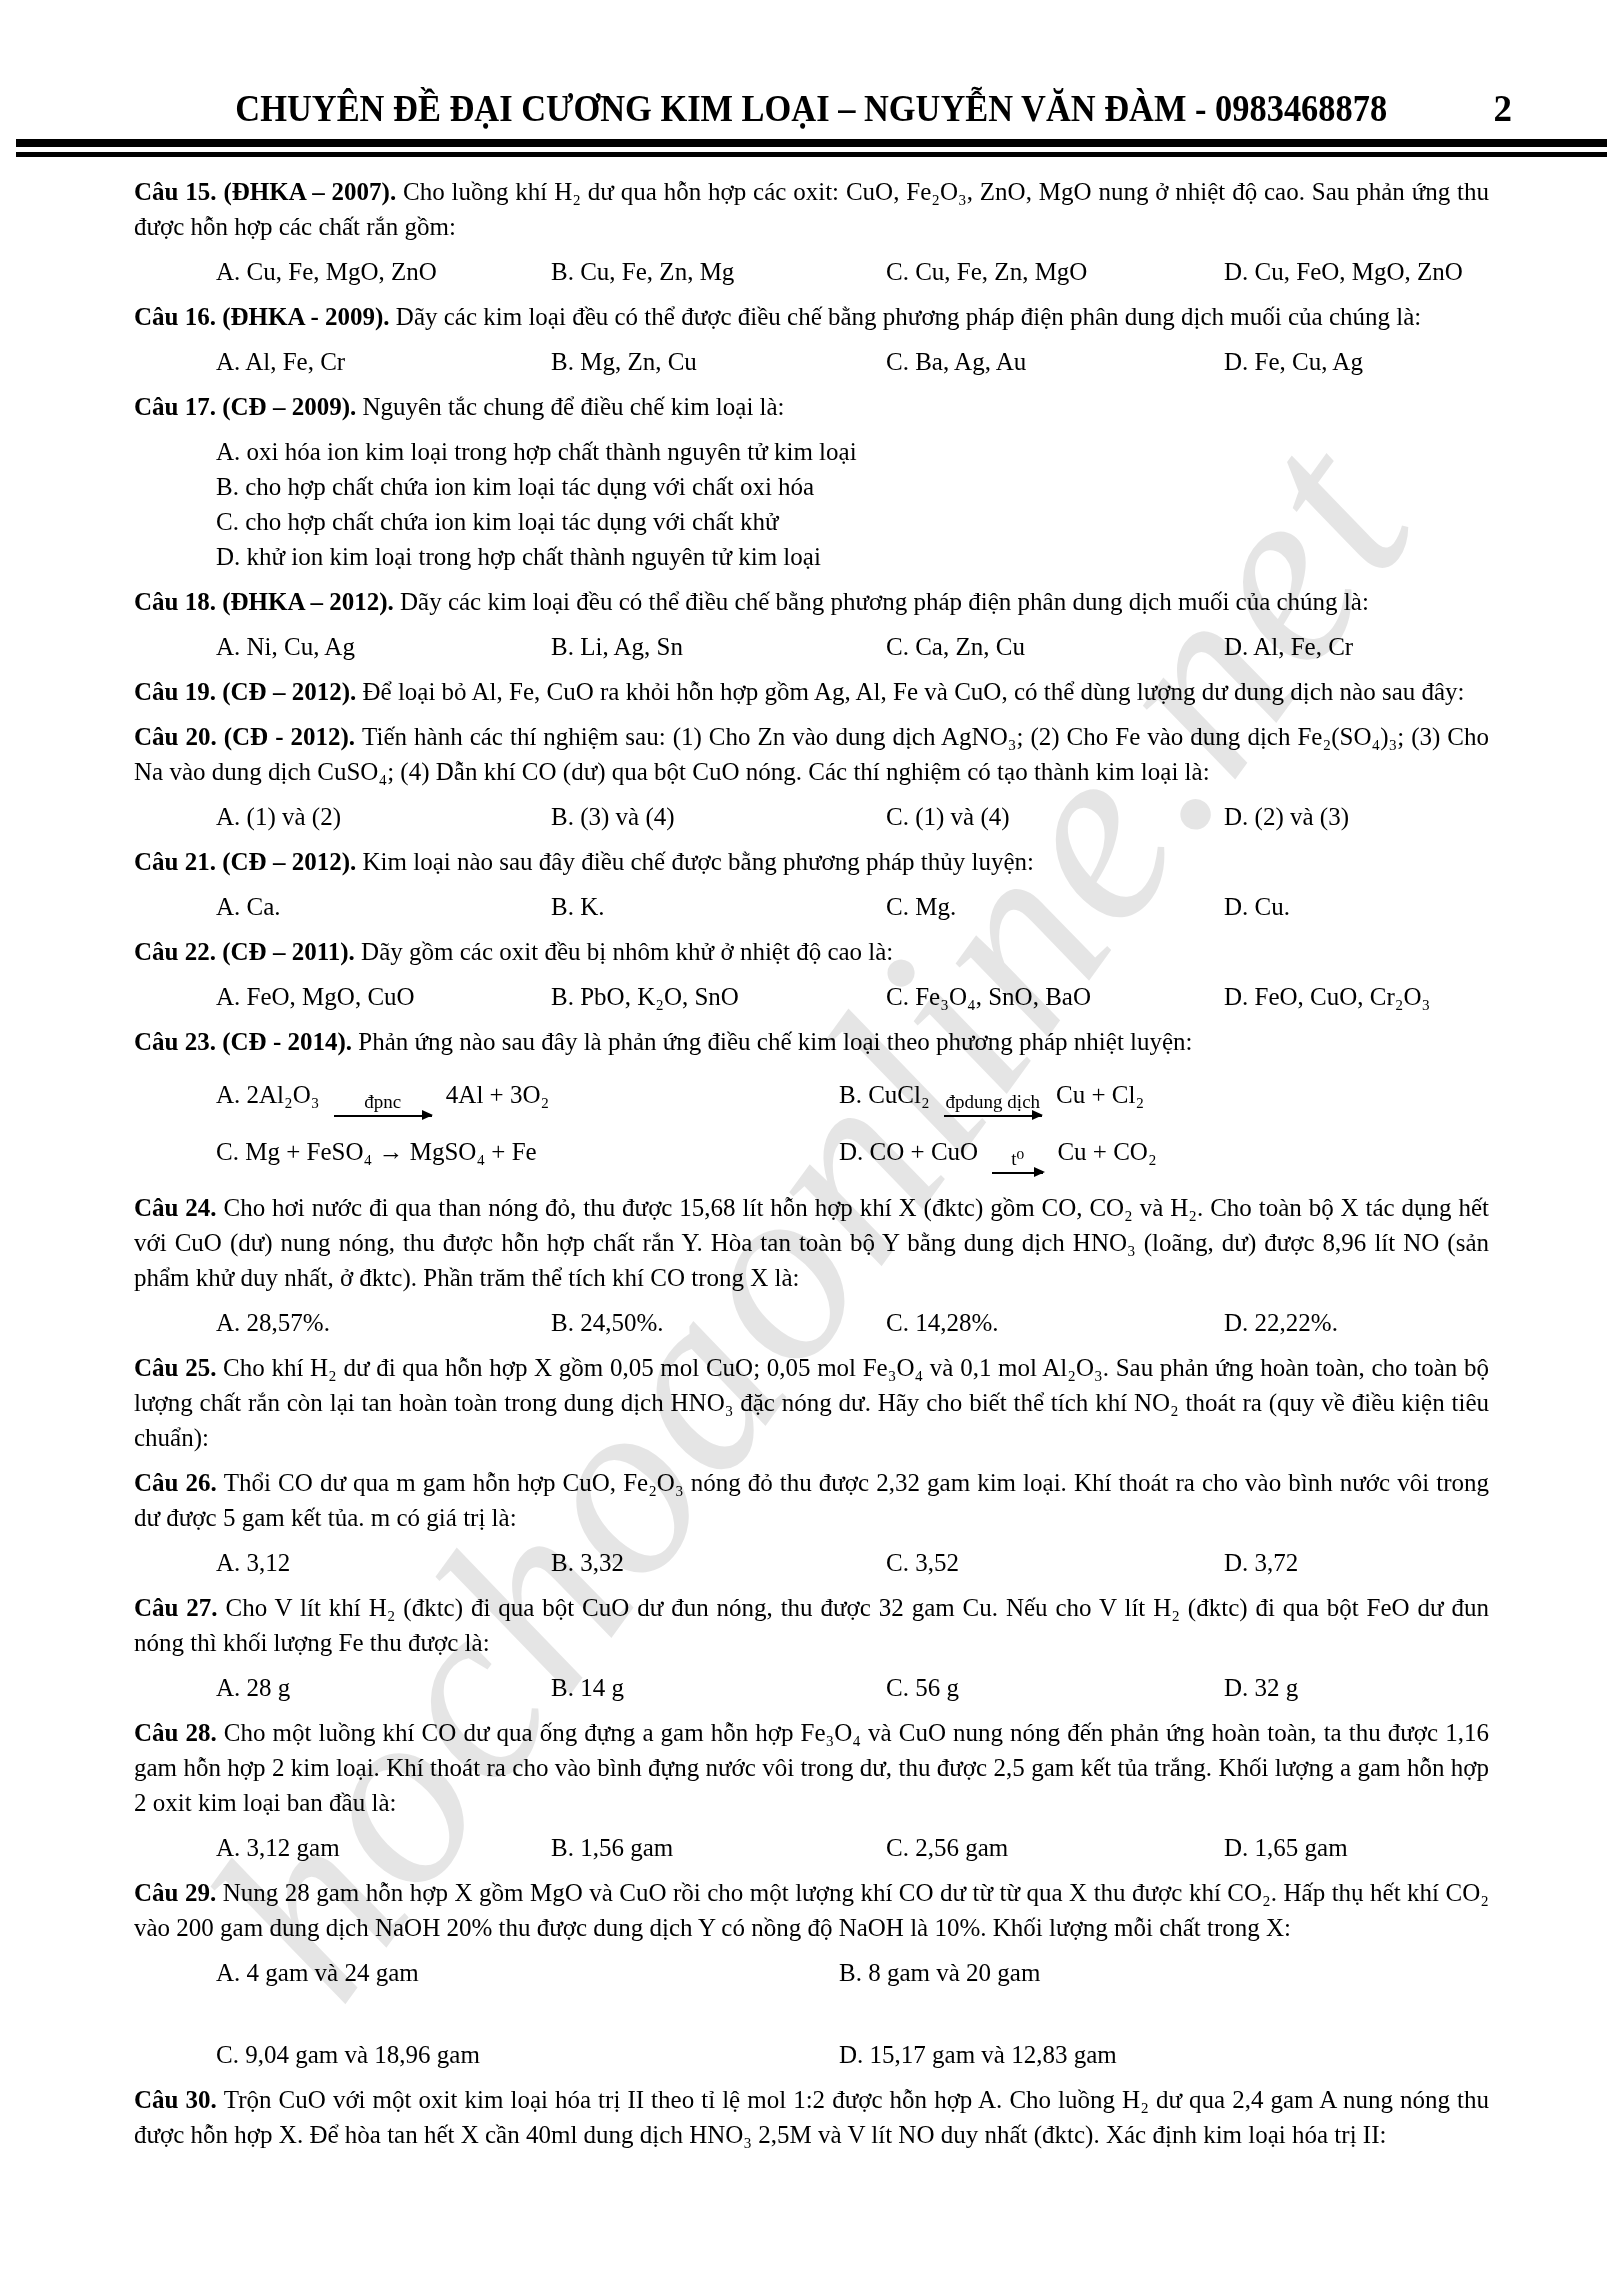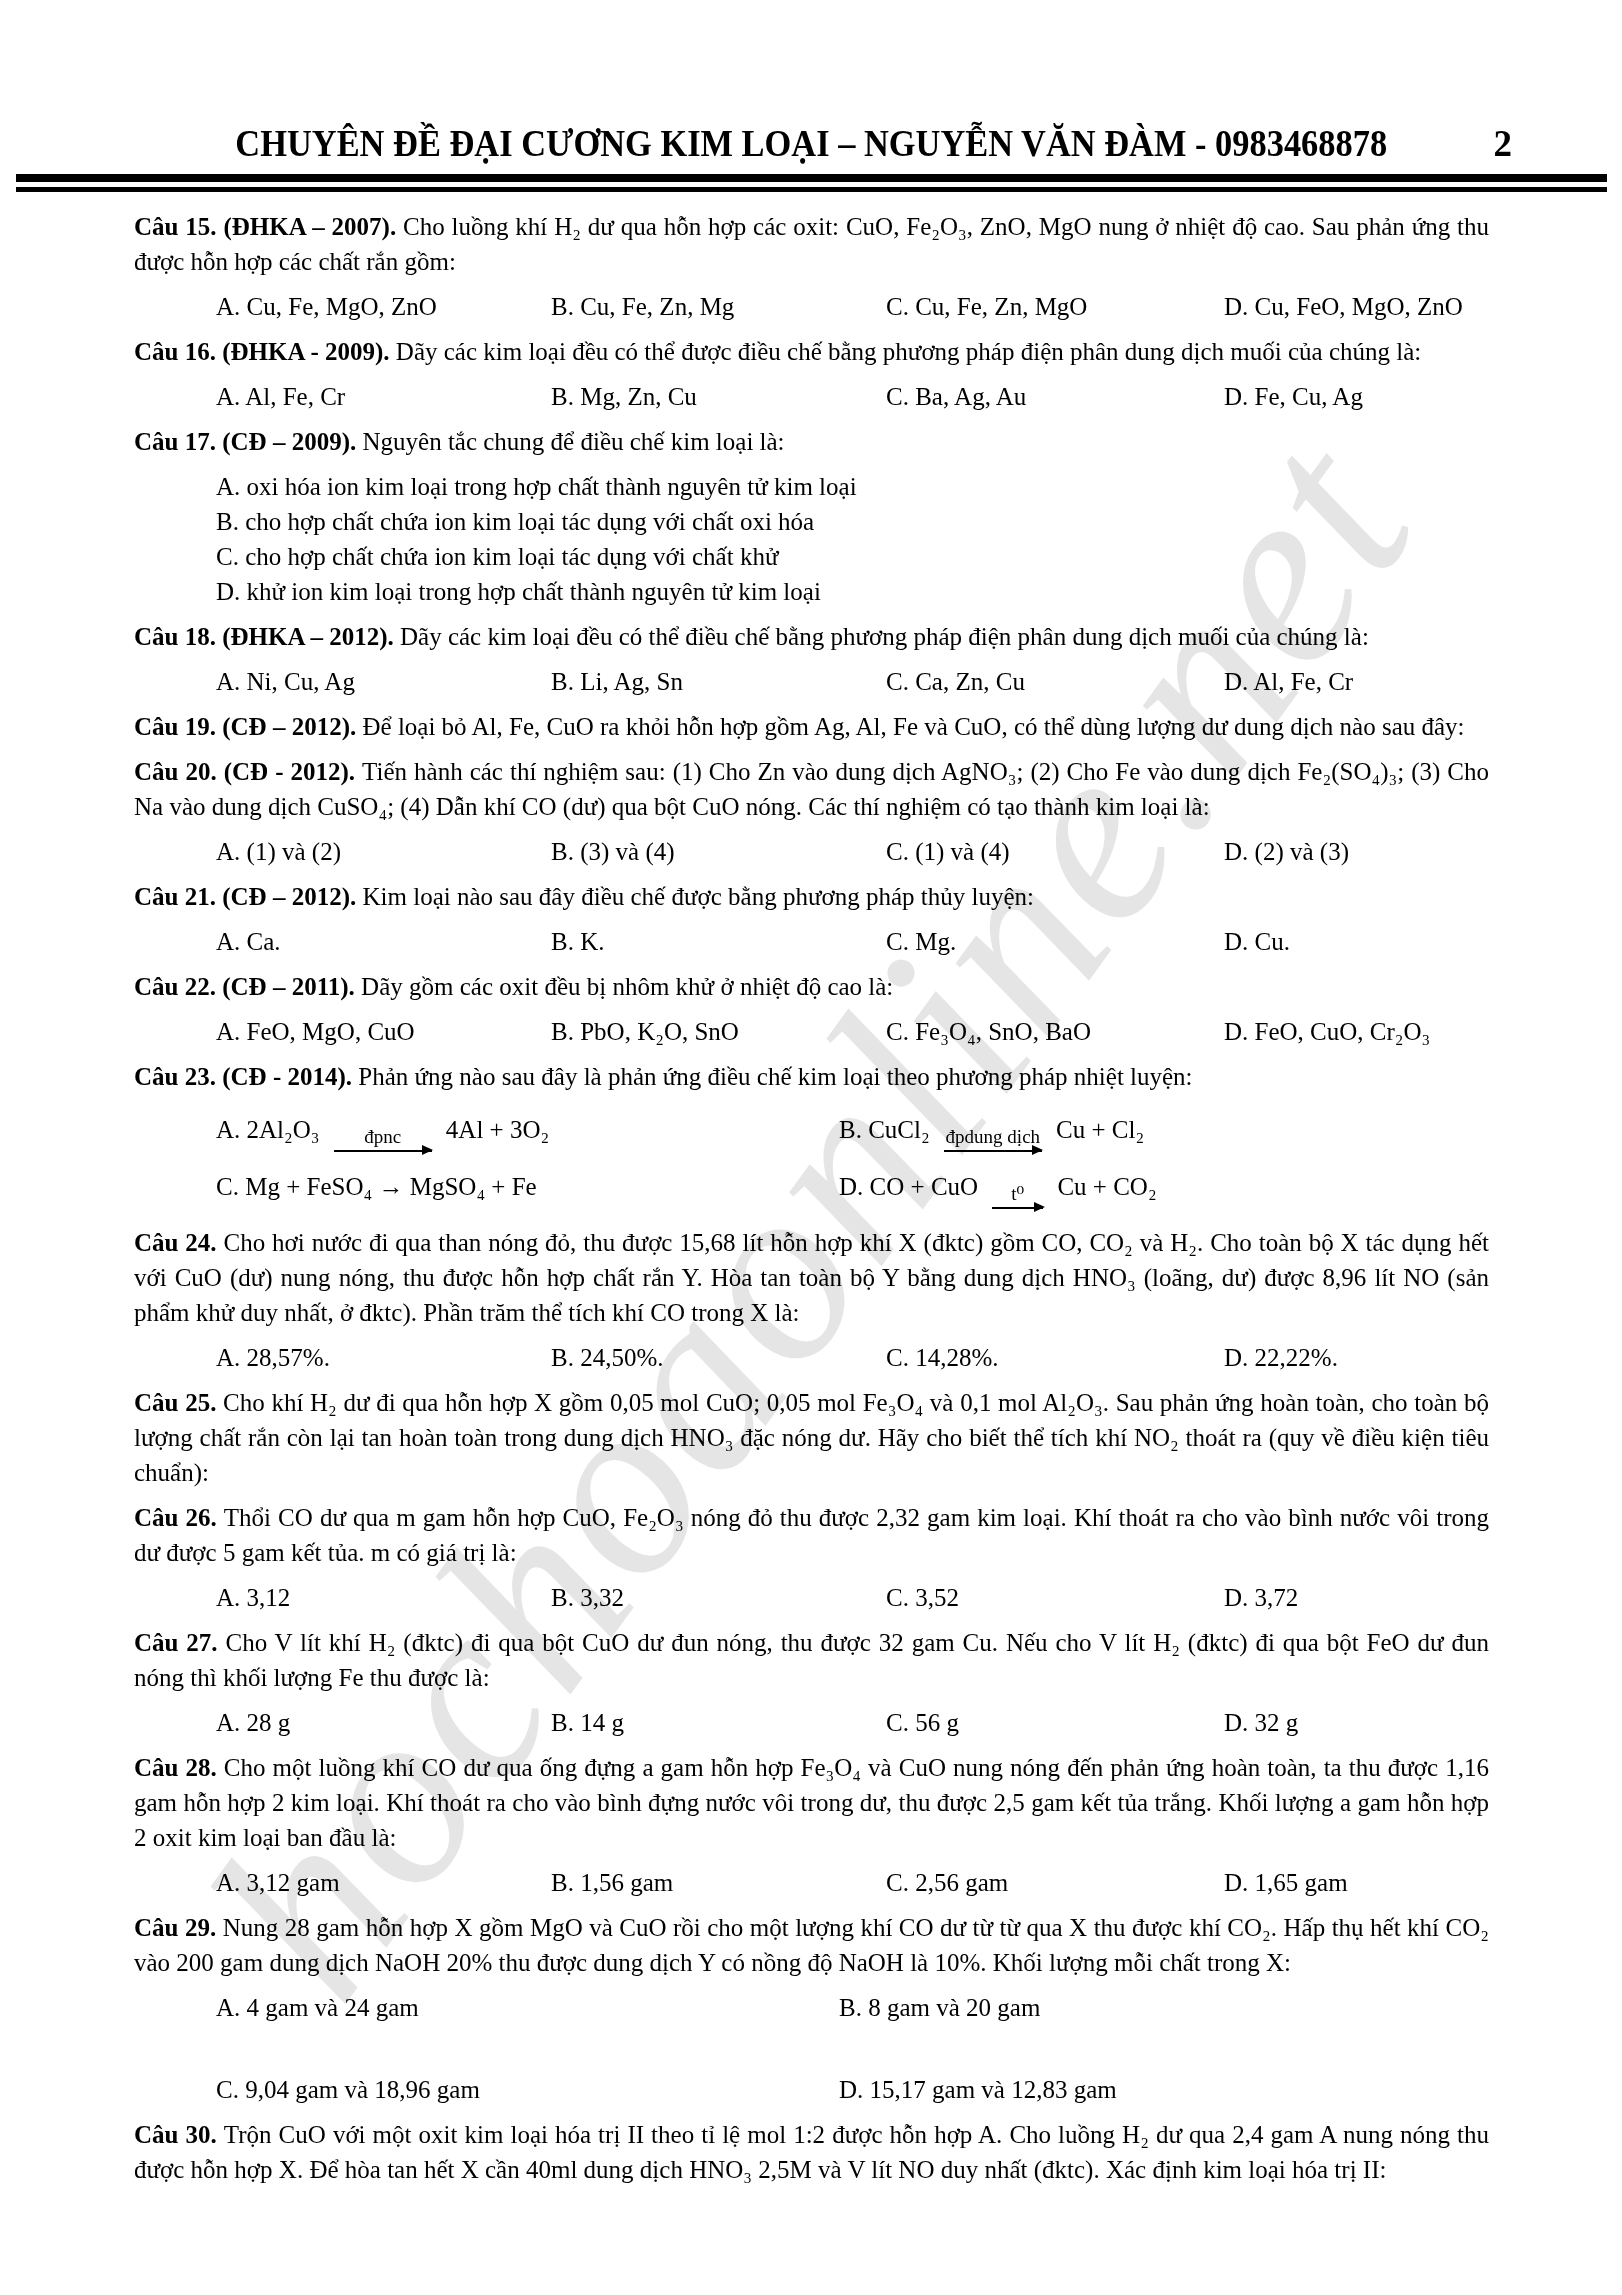--- a/index.html
+++ b/index.html
@@ -3,21 +3,21 @@
 <meta charset="utf-8">
 <style>
   html,body{margin:0;padding:0;background:#fff;}
   body{width:1623px;height:2295px;position:relative;overflow:hidden;
        font-family:"Liberation Serif","DejaVu Serif",serif;color:#000;}
   .page{position:relative;width:1623px;height:2295px;}
   .watermark{position:absolute;left:811px;top:1217px;
        transform:translate(-50%,-50%) rotate(-54deg);
        font-size:257px;font-style:italic;white-space:nowrap;
        color:rgba(0,0,0,0.10);letter-spacing:3.9px;z-index:0;pointer-events:none;}
-  .header{position:relative;padding-top:120px;margin:0 98px;text-align:center;z-index:1;}
+  .header{position:relative;padding-top:85px;margin:0 98px;text-align:center;z-index:1;}
   .title{display:inline-block;font-weight:bold;font-size:37px;line-height:47px;
        transform:scaleX(0.93);transform-origin:center;white-space:nowrap;}
   .page-num{position:absolute;right:13px;bottom:0;font-weight:bold;font-size:37px;line-height:47px;}
   .rule1{height:8.5px;background:#000;margin:6.5px 16.4px 0 16.4px;}
   .rule2{height:4.6px;background:#000;margin:5.2px 16.4px 0 16.4px;}
   .content{position:relative;z-index:1;margin:17px 124px 0 124px;
        font-size:25px;line-height:35px;text-align:justify;}
   .question{margin:0;}
   .qtext{margin:10px;}
   .qlabel,.qsource{font-weight:bold;}

